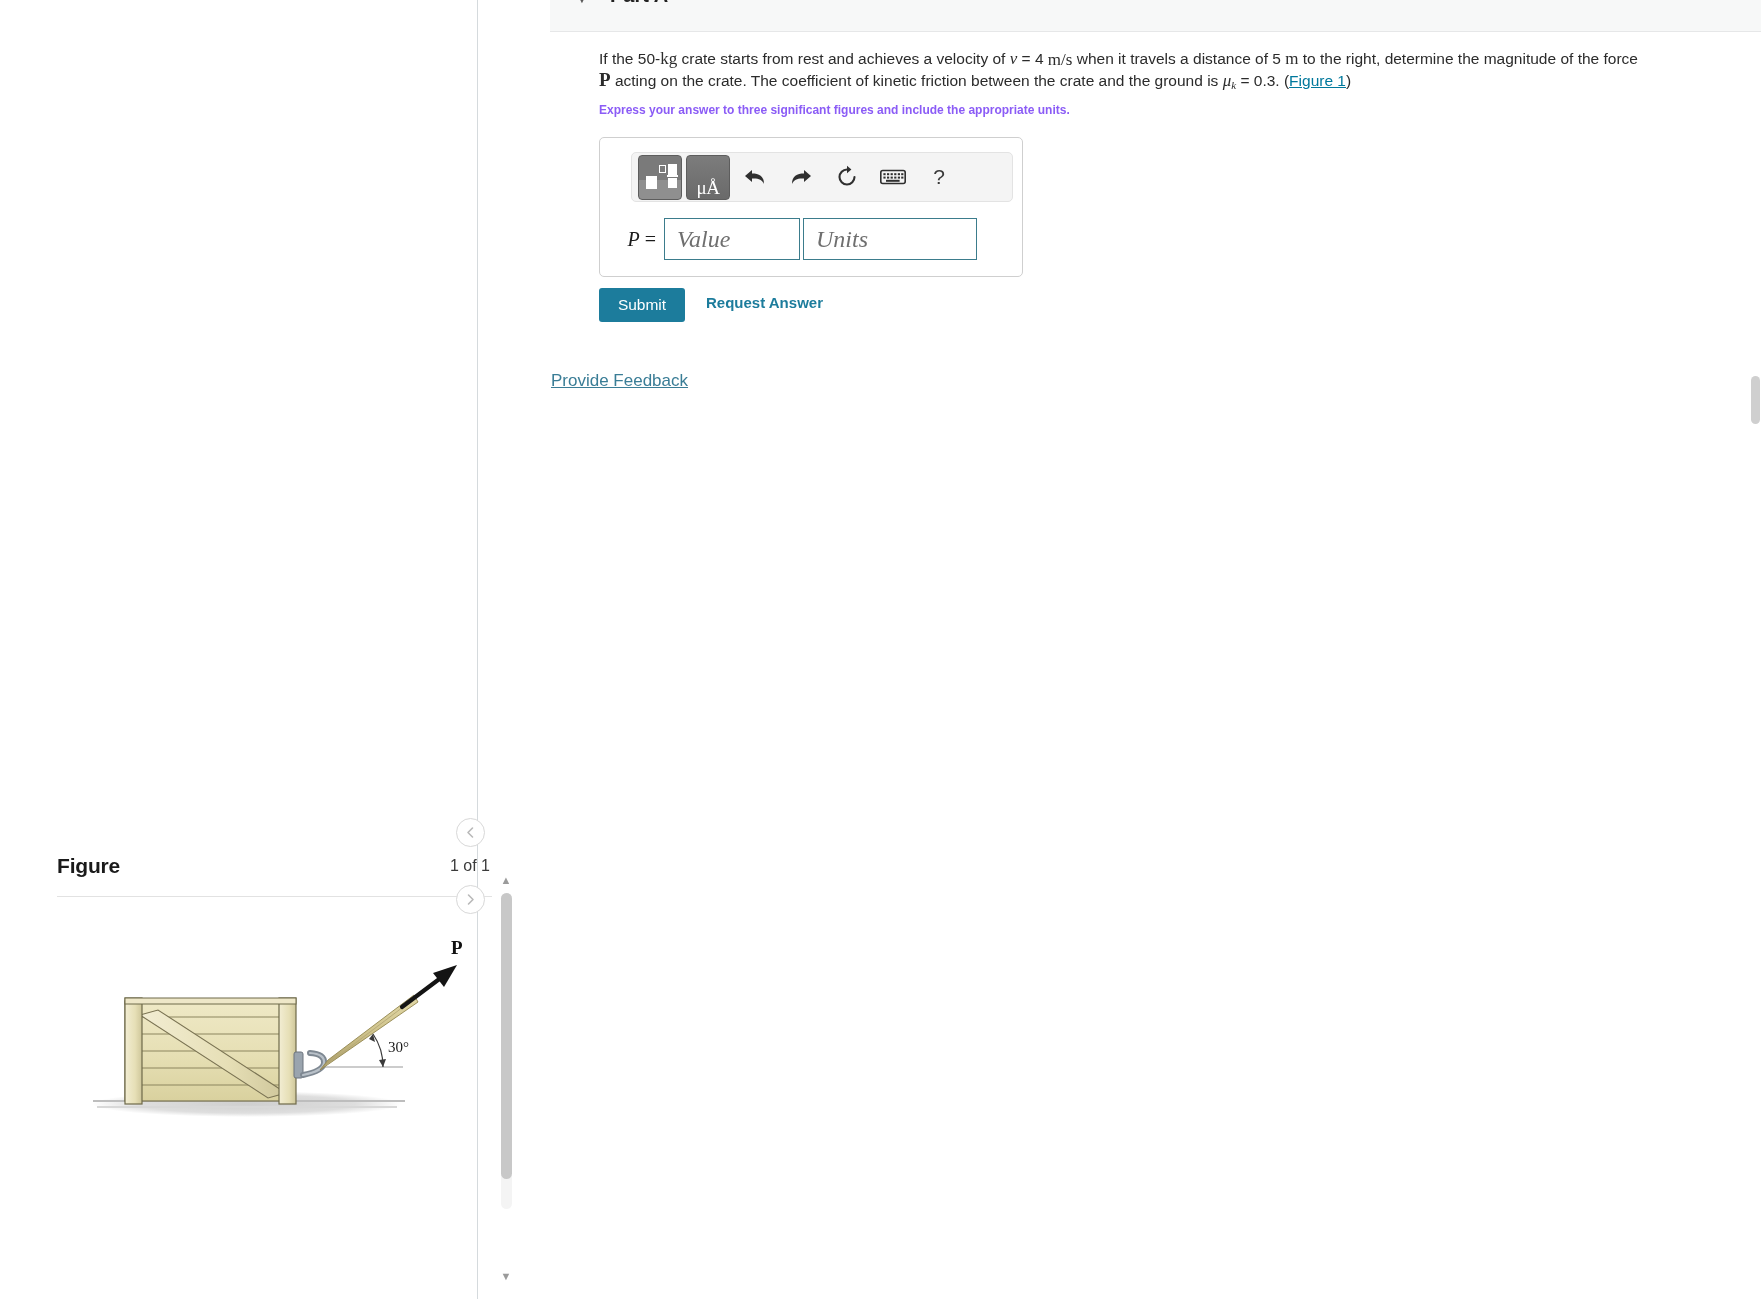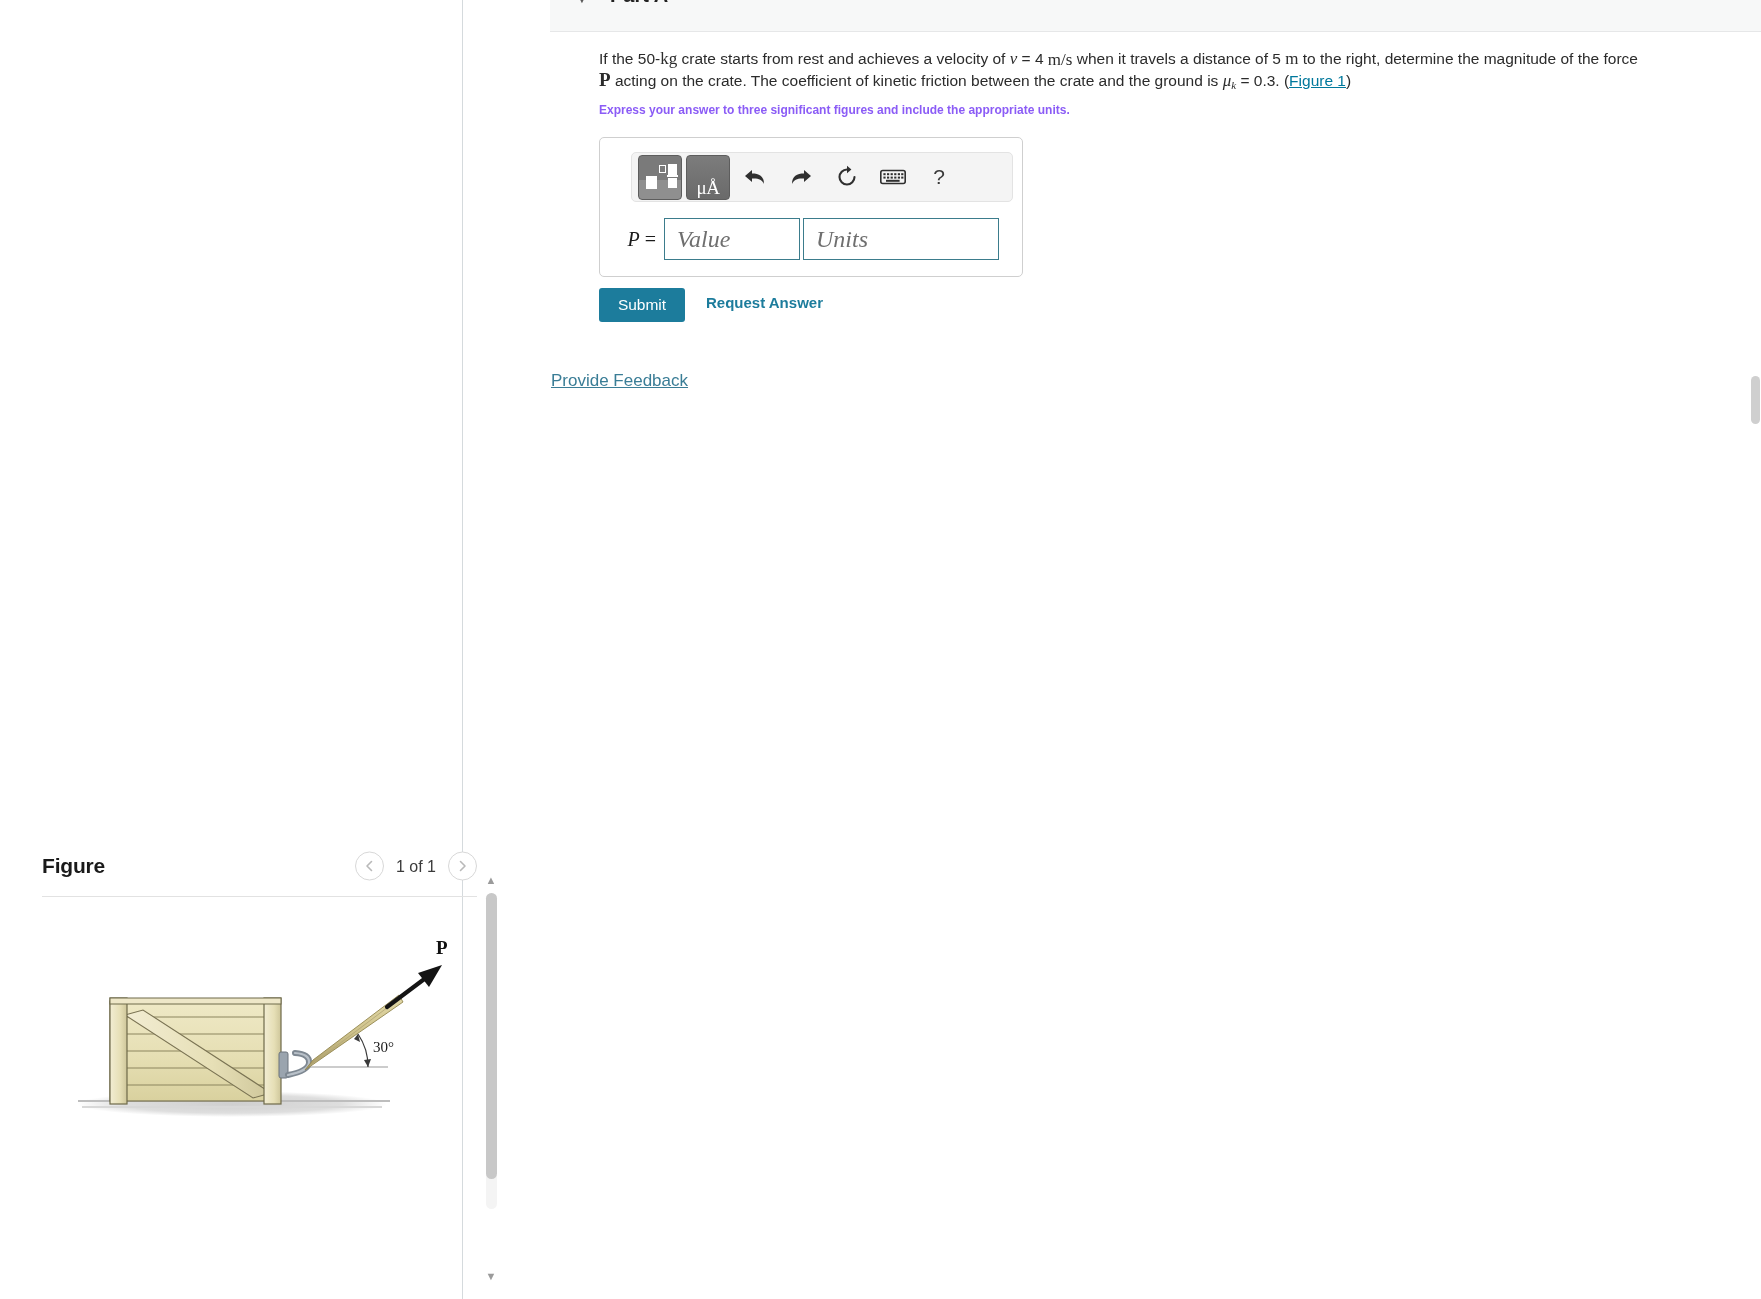--- a/index.html
+++ b/index.html
@@ -16,21 +16,21 @@
     position: relative;
     width: 1761px;
     height: 1299px;
     background: #ffffff;
     overflow: hidden;
   }
 
   
   .left-col {
     position: absolute;
-    left: 1px; top: 0;
+    left: 16px; top: 0;
     width: 462px;
     height: 1299px;
     background: #ffffff;
     border-right: 1px solid #d5dadd;
   }
 
   .figure-block {
     position: absolute;
     left: 0;
     top: 836px;
@@ -51,20 +51,21 @@
     letter-spacing: -0.2px;
   }
   .fig-nav {
     position: absolute;
     right: 0;
     top: 50%;
     transform: translateY(-50%);
     display: flex;
     align-items: center;
     gap: 10px;
+    flex-direction: column;
   }
   .nav-circle {
     width: 29px; height: 29px;
     border-radius: 50%;
     border: 1px solid #d8d8d8;
     background: #fff;
     display: flex; align-items: center; justify-content: center;
     color: #b9b9b9;
     font-size: 15px;
     line-height: 1;
@@ -293,21 +294,21 @@
     height: 42px;
     border: 1px solid #3b7c8c;
     background: #fff;
     font-family: "Liberation Serif", serif;
     font-style: italic;
     font-size: 24px;
     color: #6f6f6f;
     padding: 0 12px;
     outline: none;
   }
-  .ans-input.units { width: 196px; margin-left: 3px; }
+  .ans-input.units { width: 174px; margin-left: 3px; }
   .ans-input::placeholder { color: #6f6f6f; opacity: 1; }
 
   .submit-btn {
     position: absolute;
     left: 80px; top: 288px;
     width: 86px; height: 34px;
     background: #1c7c9c;
     color: #fff;
     border: none;
     border-radius: 3px;

